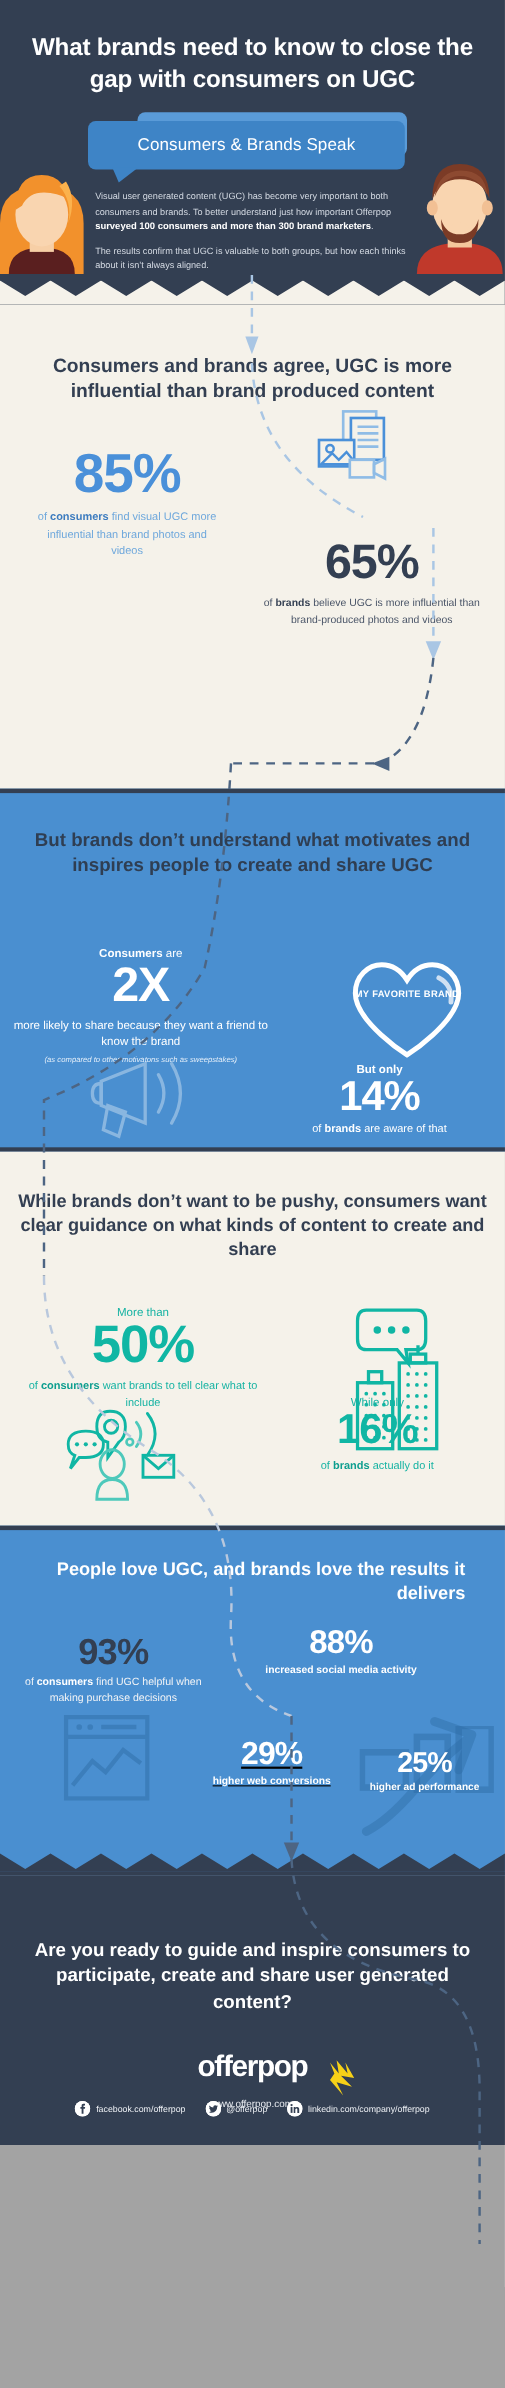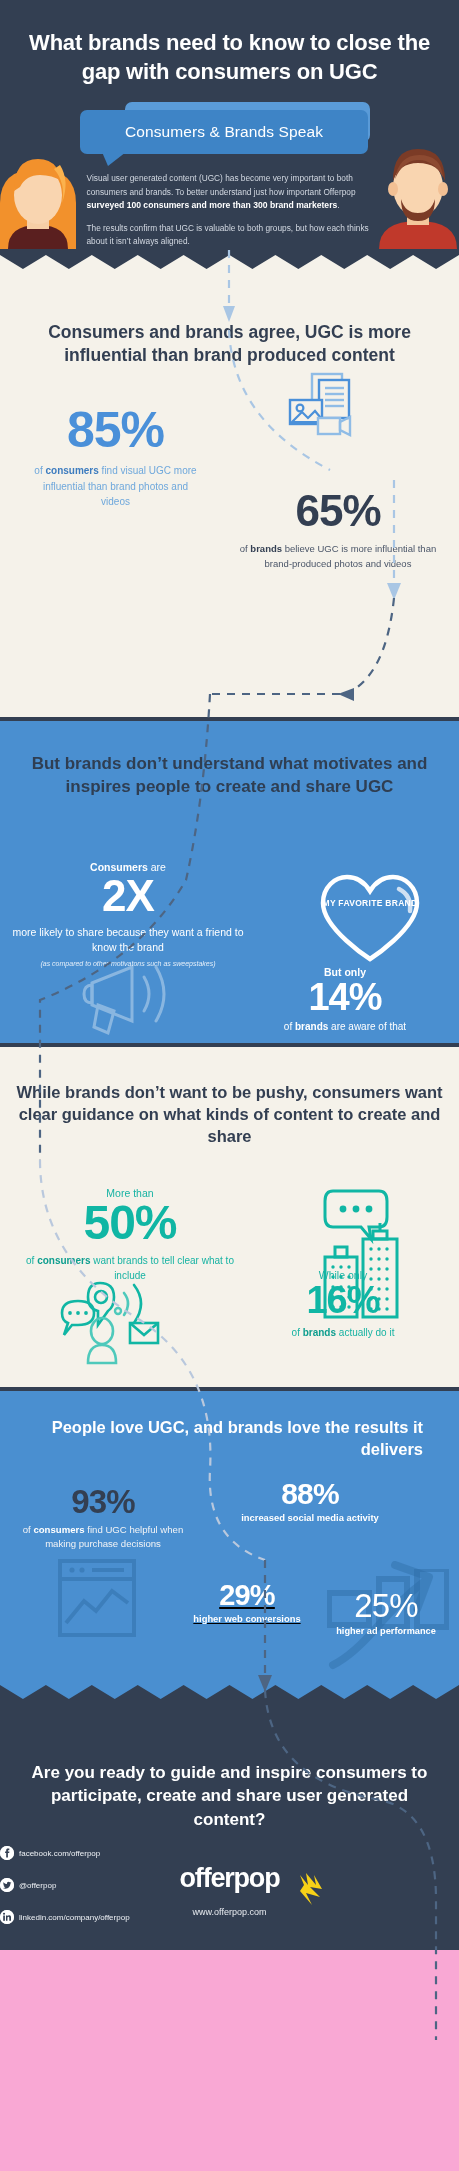--- a/index.html
+++ b/index.html
@@ -1,19 +1,19 @@
 <!DOCTYPE html>
 <html><head>
 <meta charset="utf-8">
 <style>
   html,body{margin:0;padding:0;background:#ffffff;}
   body{font-family:"Liberation Sans", sans-serif;}
   #page{
     position:relative;width:459px;height:2171px;overflow:hidden;
-    background:#f9a8d4;
+    background:#a3a3a3;
   }
 
   
   .sec{position:relative;width:100%;box-sizing:border-box;}
   .abs{position:absolute;}
   .bold{font-weight:bold;}
 
   
   .header{
     background:#333f52;
@@ -134,41 +134,41 @@
   .n93{color:#333f52;font-size:33px;font-weight:bold;line-height:1;letter-spacing:-.8px;}
   .c93{color:#f3f4f6;font-size:9.6px;line-height:1.45;margin-top:5px;}
   .c93 b{color:#ffffff;font-weight:bold;}
   .st88{position:absolute;left:240px;top:88px;width:140px;text-align:center;}
   .n88{color:#ffffff;font-size:30px;font-weight:bold;line-height:1;letter-spacing:-.8px;}
   .c88{color:#ffffff;font-size:9.4px;font-weight:bold;line-height:1.38;margin-top:3px;}
   .st29{position:absolute;left:182px;top:190px;width:130px;text-align:center;text-decoration:underline;}
   .n29{color:#ffffff;font-size:29px;font-weight:bold;line-height:1;letter-spacing:-.8px;}
   .c29{color:#ffffff;font-size:9.4px;font-weight:bold;line-height:1.38;margin-top:3px;}
   .st25{position:absolute;left:325px;top:198px;width:122px;text-align:center;}
-  .n25{color:#ffffff;font-size:33px;font-weight:normal;line-height:1;letter-spacing:-.8px;}
+  .n25{color:#ffffff;font-size:26px;font-weight:bold;line-height:1;letter-spacing:-.8px;}
   .c25{color:#ffffff;font-size:9.2px;font-weight:bold;line-height:1.38;margin-top:3px;}
   .ico-win{position:absolute;left:58px;top:168px;opacity:.5;}
   .ico-dev{position:absolute;right:10px;top:178px;opacity:.5;}
   .ico-arrow{position:absolute;right:16px;top:160px;opacity:.45;}
 
   
   .footer{background:#333f52;position:relative;height:245px;padding-top:56px;}
   .foot-title{
     color:#ffffff;font-size:17px;font-weight:bold;line-height:1.38;
     text-align:center;padding:0 26px;
   }
   .logo-wrap{margin-top:32px;text-align:center;position:relative;height:42px;}
   .logo{
     display:inline-block;position:relative;color:#ffffff;
     font-size:27px;font-weight:bold;letter-spacing:-1.2px;
   }
   .site{color:#e9ecf1;font-size:9px;text-align:center;margin-top:2px;}
   .socials{
     position:absolute;left:0;bottom:26px;width:100%;
-    display:flex;justify-content:center;gap:18px;align-items:flex-start;flex-direction:column;
+    display:flex;justify-content:center;gap:18px;align-items:flex-end;
   }
   .soc{display:flex;align-items:center;gap:5px;}
   .soc-label{color:#eef1f5;font-size:8px;}
   .soc-ic{width:14px;height:14px;border-radius:50%;background:#ffffff;
     display:flex;align-items:center;justify-content:center;}
 
   
   #connector{position:absolute;left:0;top:0;width:459px;height:2171px;
     pointer-events:none;z-index:30;}
 </style>

